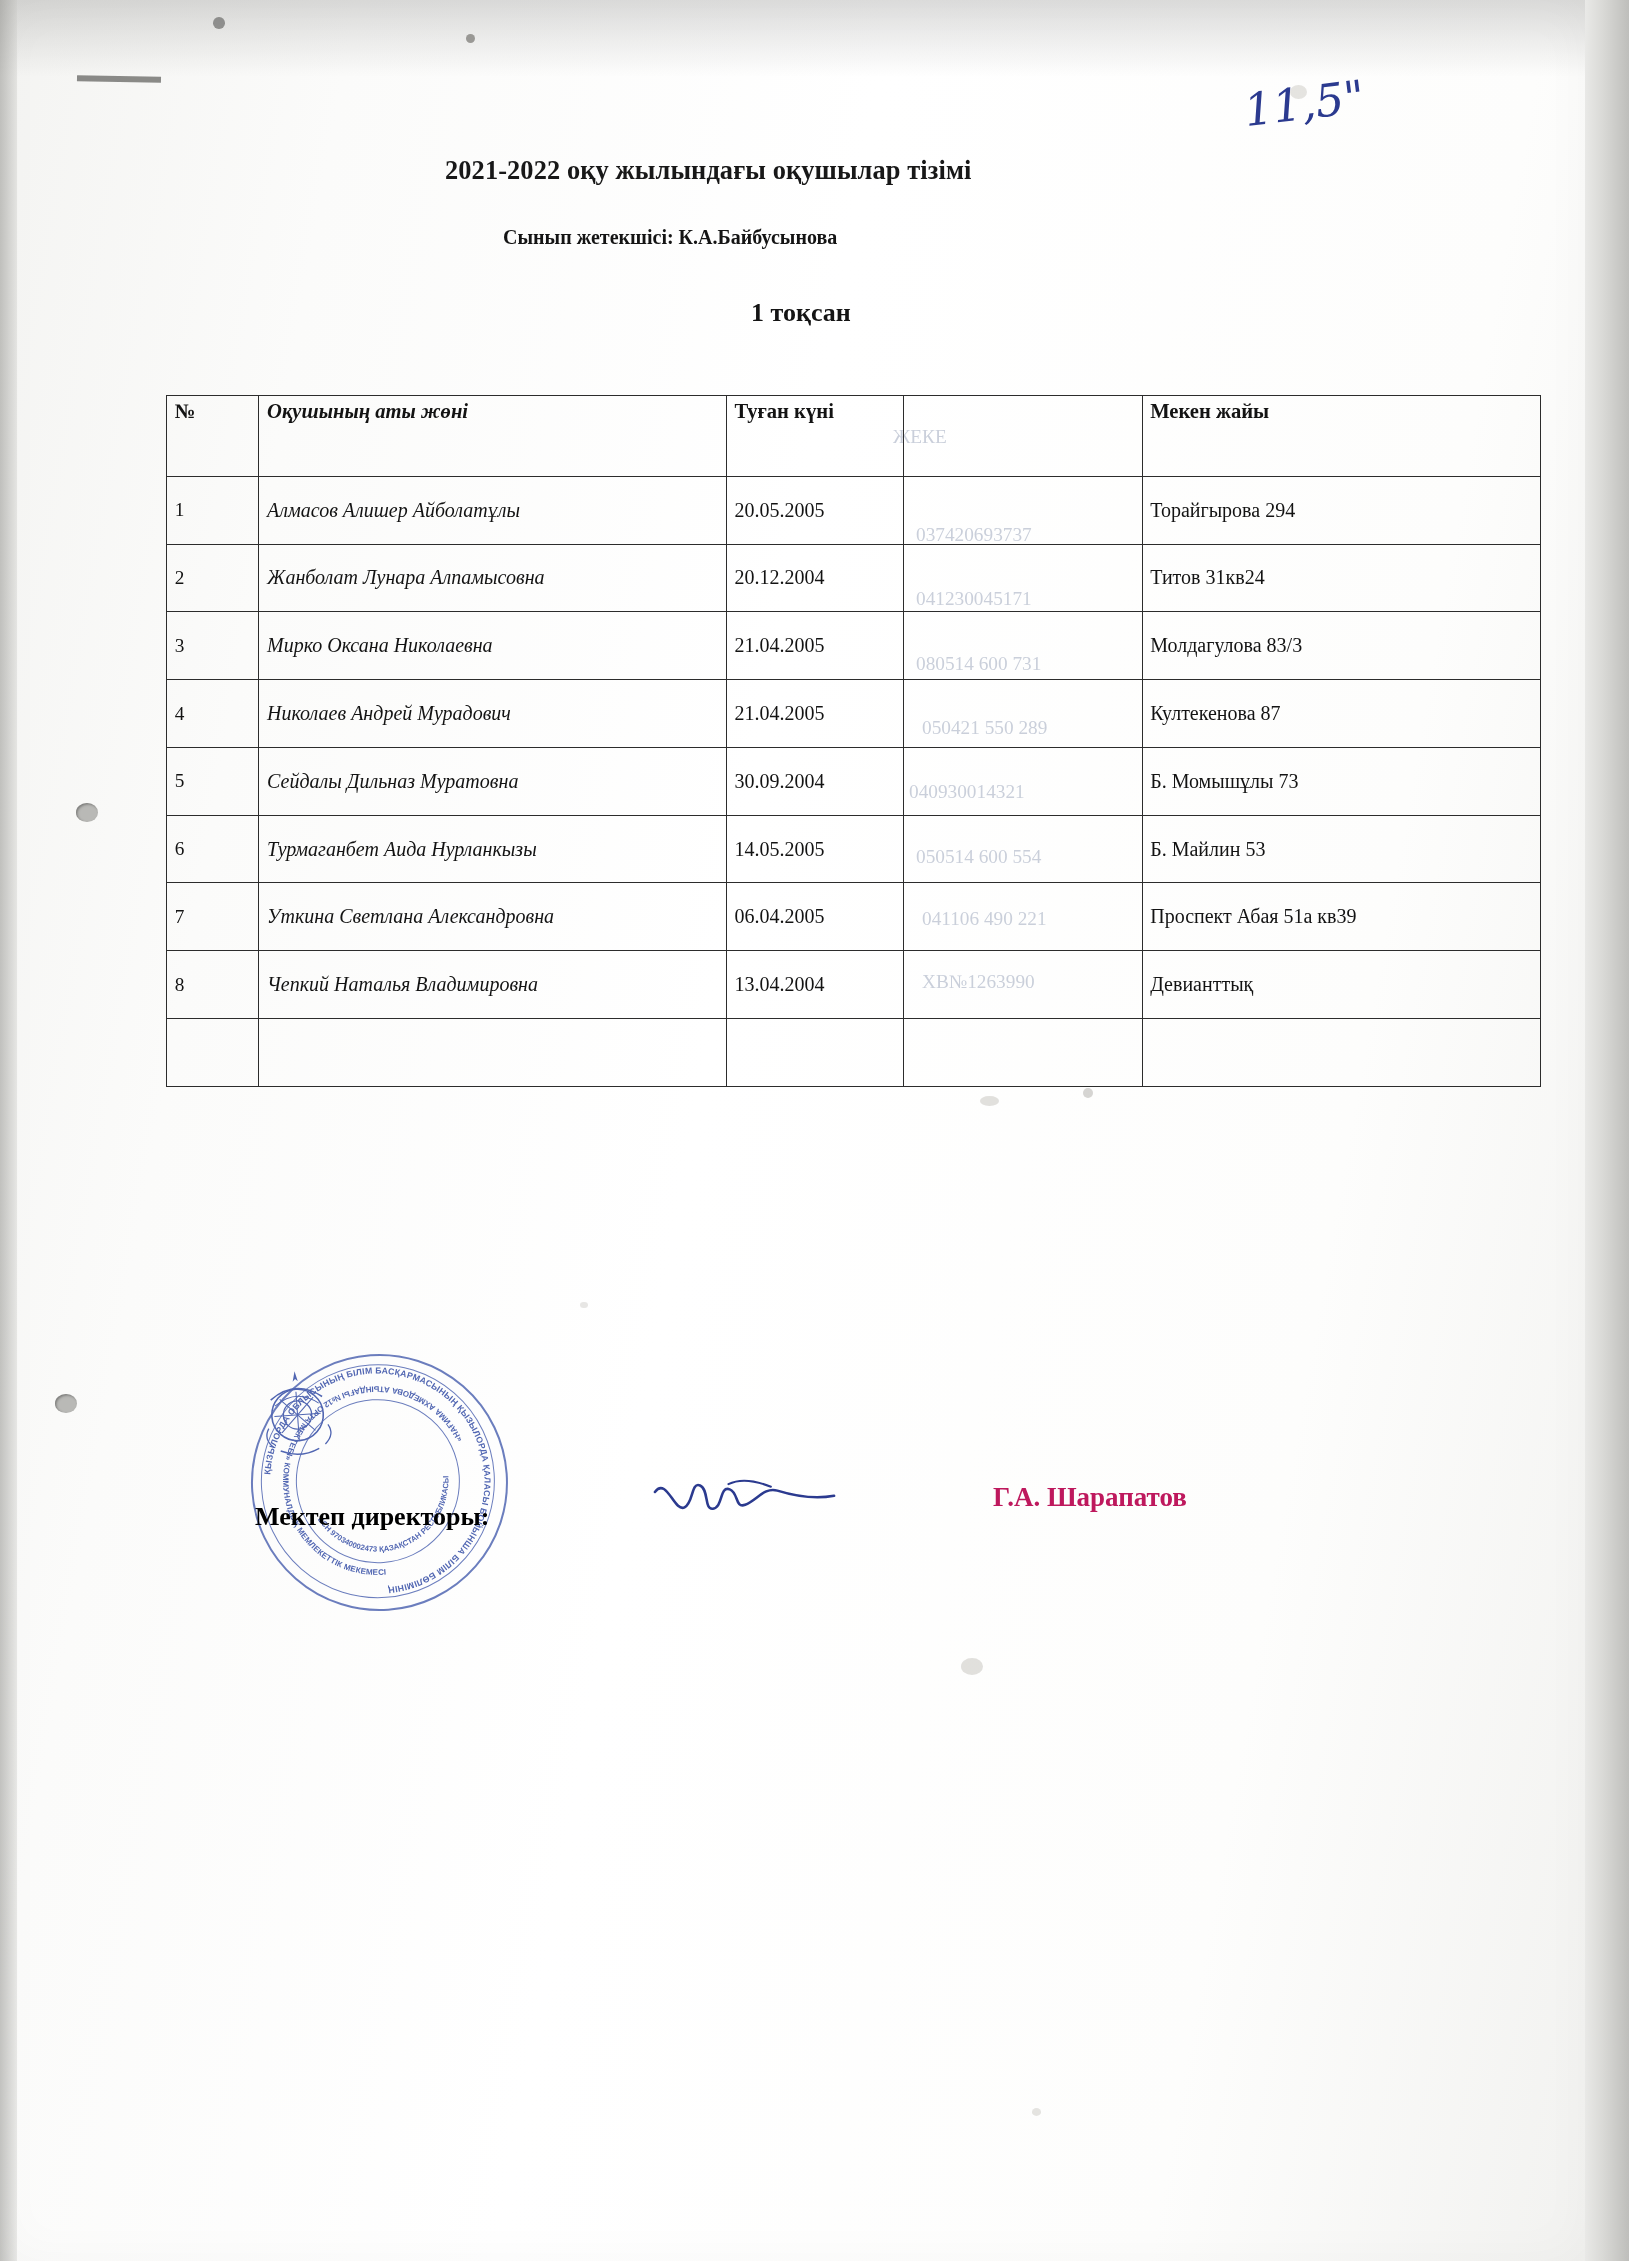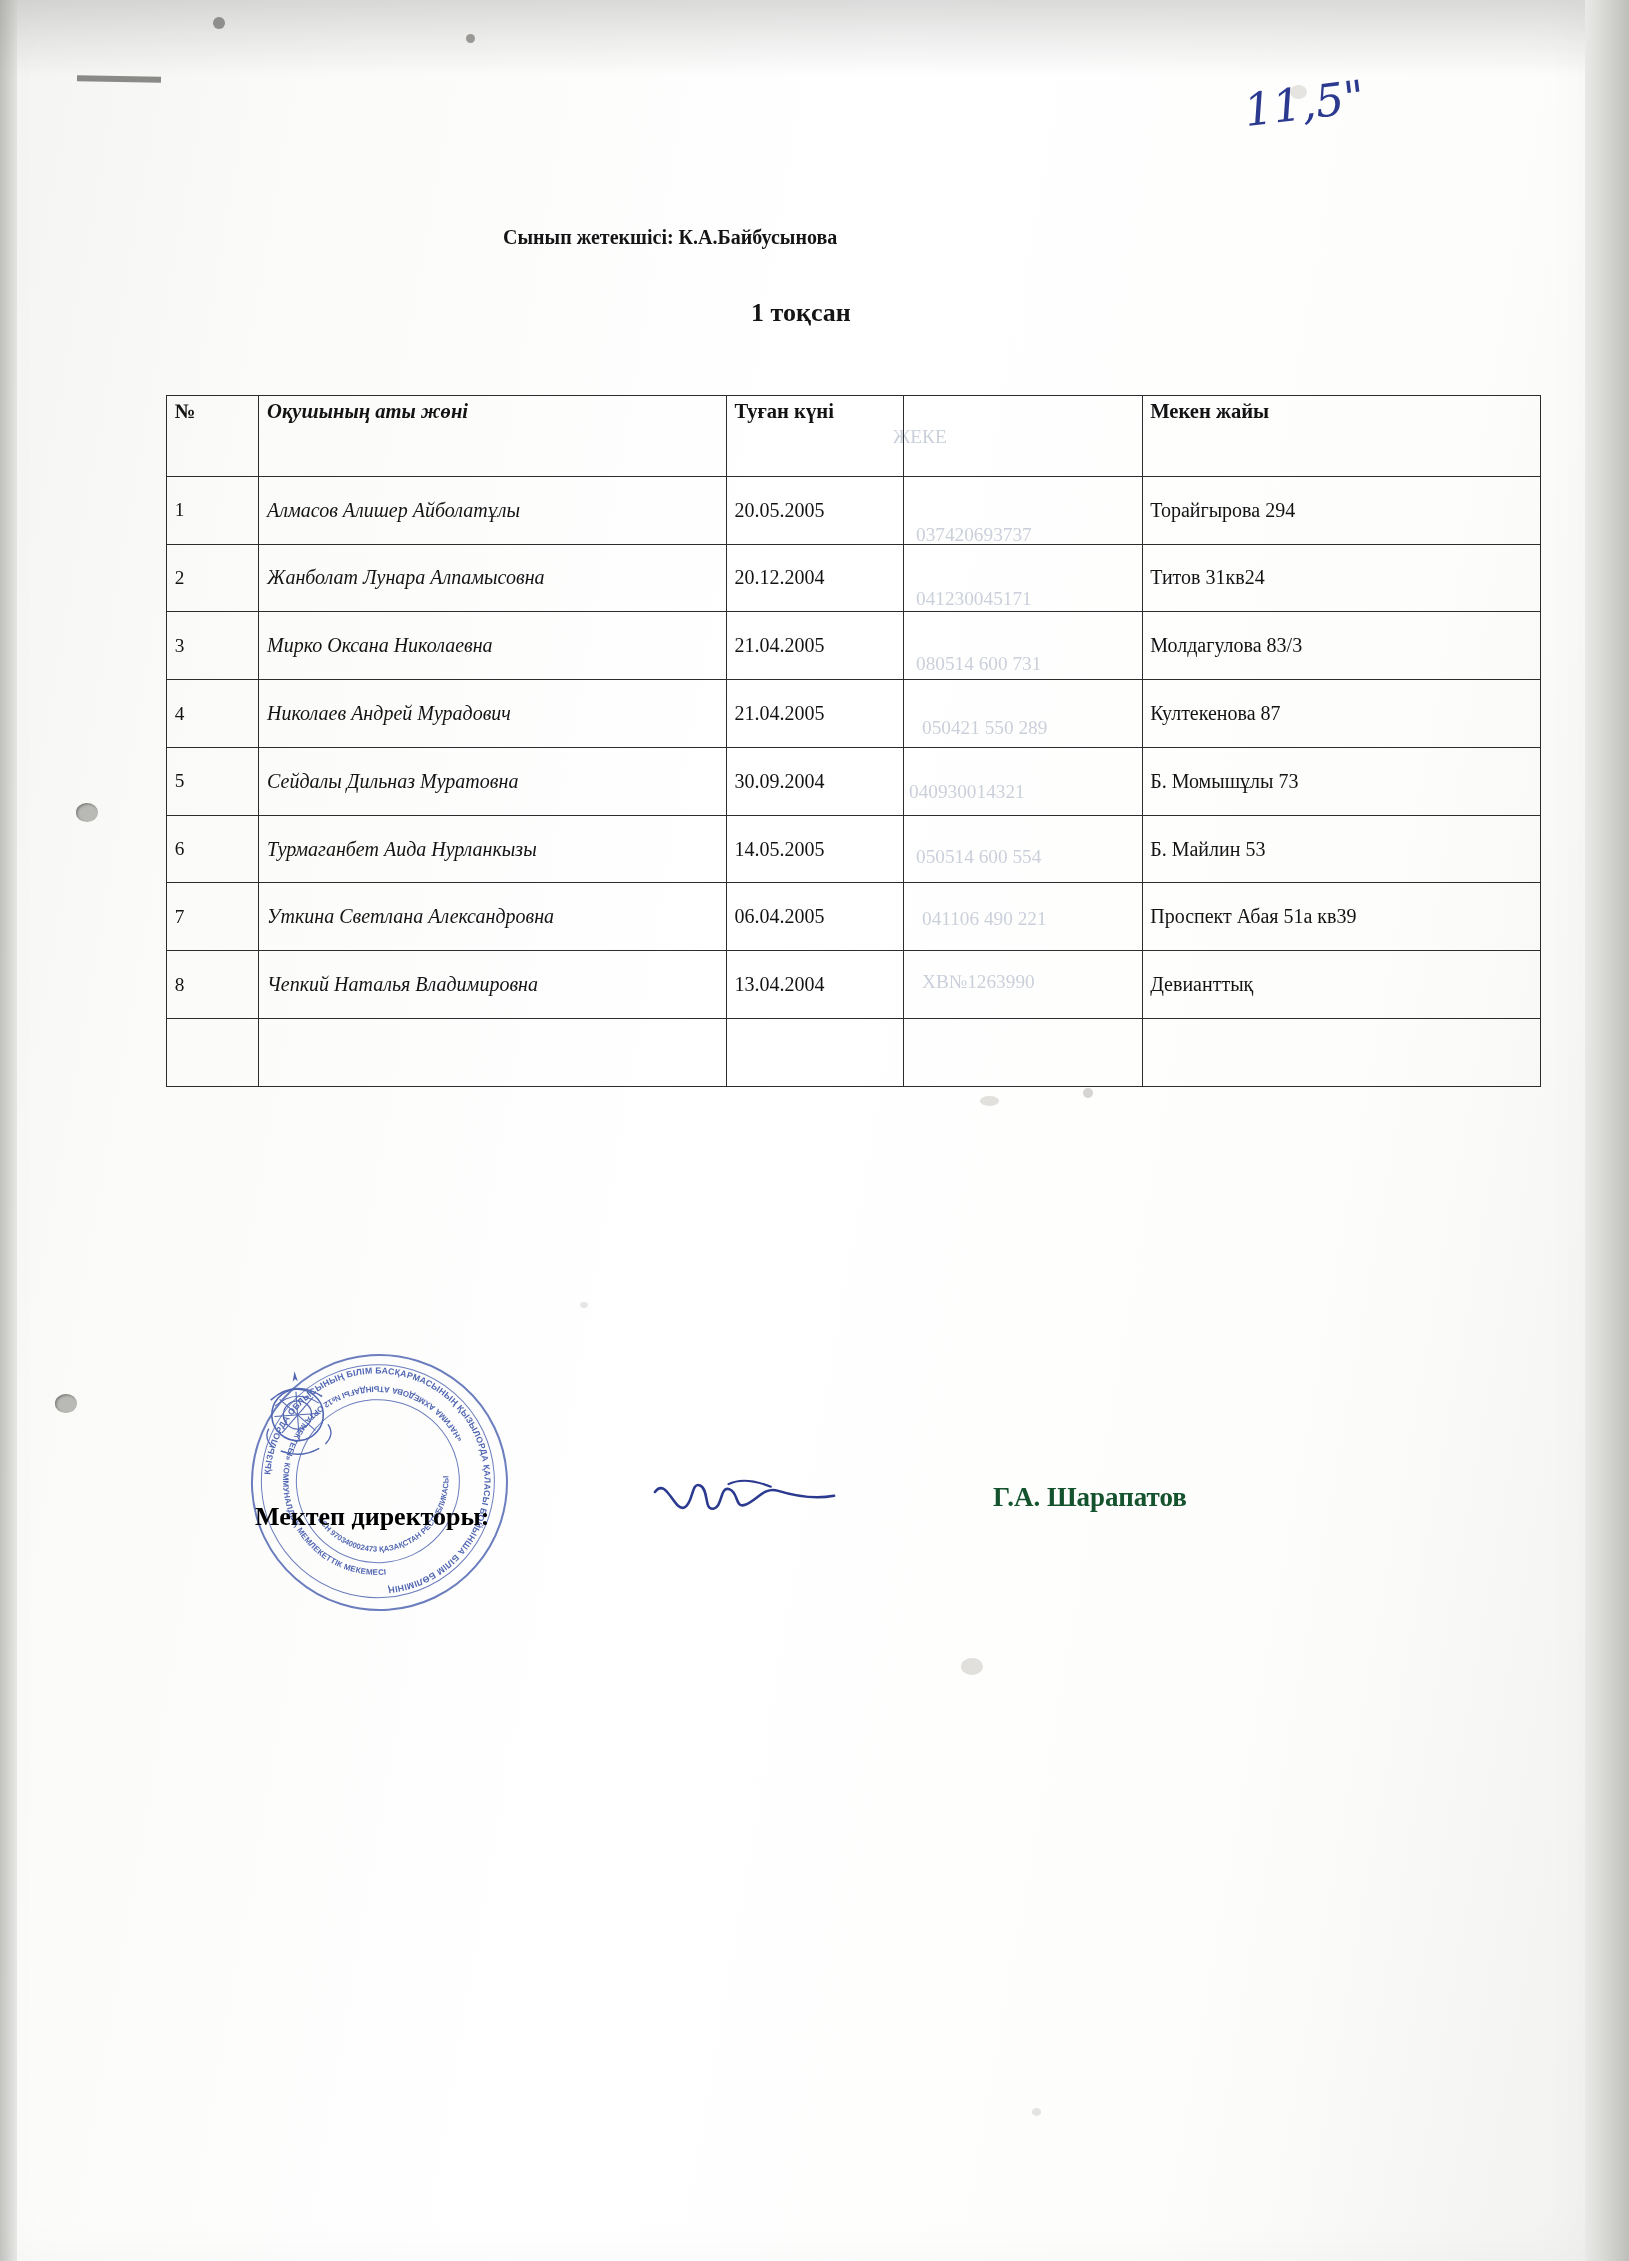--- a/index.html
+++ b/index.html
@@ -165,21 +165,21 @@
     font-weight: bold;
     color: #000000;
     white-space: nowrap;
   }
   .director-name {
     position: absolute;
     left: 993px;
     top: 1482px;
     font-size: 27px;
     font-weight: bold;
-    color: #14532d;
+    color: #be185d;
     white-space: nowrap;
   }
   .signature {
     position: absolute;
     left: 651px;
     top: 1470px;
     width: 187px;
     height: 58px;
   }
 
@@ -227,20 +227,21 @@
   <div class="smudge" style="left:466px; top:34px; width:9px; height:9px; background:#55534f;"></div>
   <div class="smudge" style="left:1290px; top:85px; width:17px; height:14px; background:#cfcdc8;"></div>
   <div class="smudge" style="left:980px; top:1096px; width:19.3px; height:10.3px; background:#c8c6c1;"></div>
   <div class="smudge" style="left:1083px; top:1088px; width:10.3px; height:10.3px; background:#b5b3ae;"></div>
   <div class="smudge" style="left:961px; top:1658px; width:22px; height:17px; background:#c9c6c1;"></div>
   <div class="smudge" style="left:1032px; top:2108px; width:9px; height:7.7px; background:#cfcdc8;"></div>
   <div class="smudge" style="left:580px; top:1302px; width:7.7px; height:6.4px; background:#d4d2cd;"></div>
 
   <div class="handwrite">11,5"</div>
 
+  <div class="title">2021-2022 оқу жылындағы оқушылар тізімі</div>
   <div class="subtitle">Сынып жетекшісі: К.А.Байбусынова</div>
   <div class="term">1 тоқсан</div>
 
   <div class="ghost" style="left:893px; top:426px;">ЖЕКЕ</div>
   <div class="ghost" style="left:916px; top:524px;">037420693737</div>
   <div class="ghost" style="left:916px; top:588px;">041230045171</div>
   <div class="ghost" style="left:916px; top:653px;">080514 600 731</div>
   <div class="ghost" style="left:922px; top:717px;">050421 550 289</div>
   <div class="ghost" style="left:909px; top:781px;">040930014321</div>
   <div class="ghost" style="left:916px; top:846px;">050514 600 554</div>

